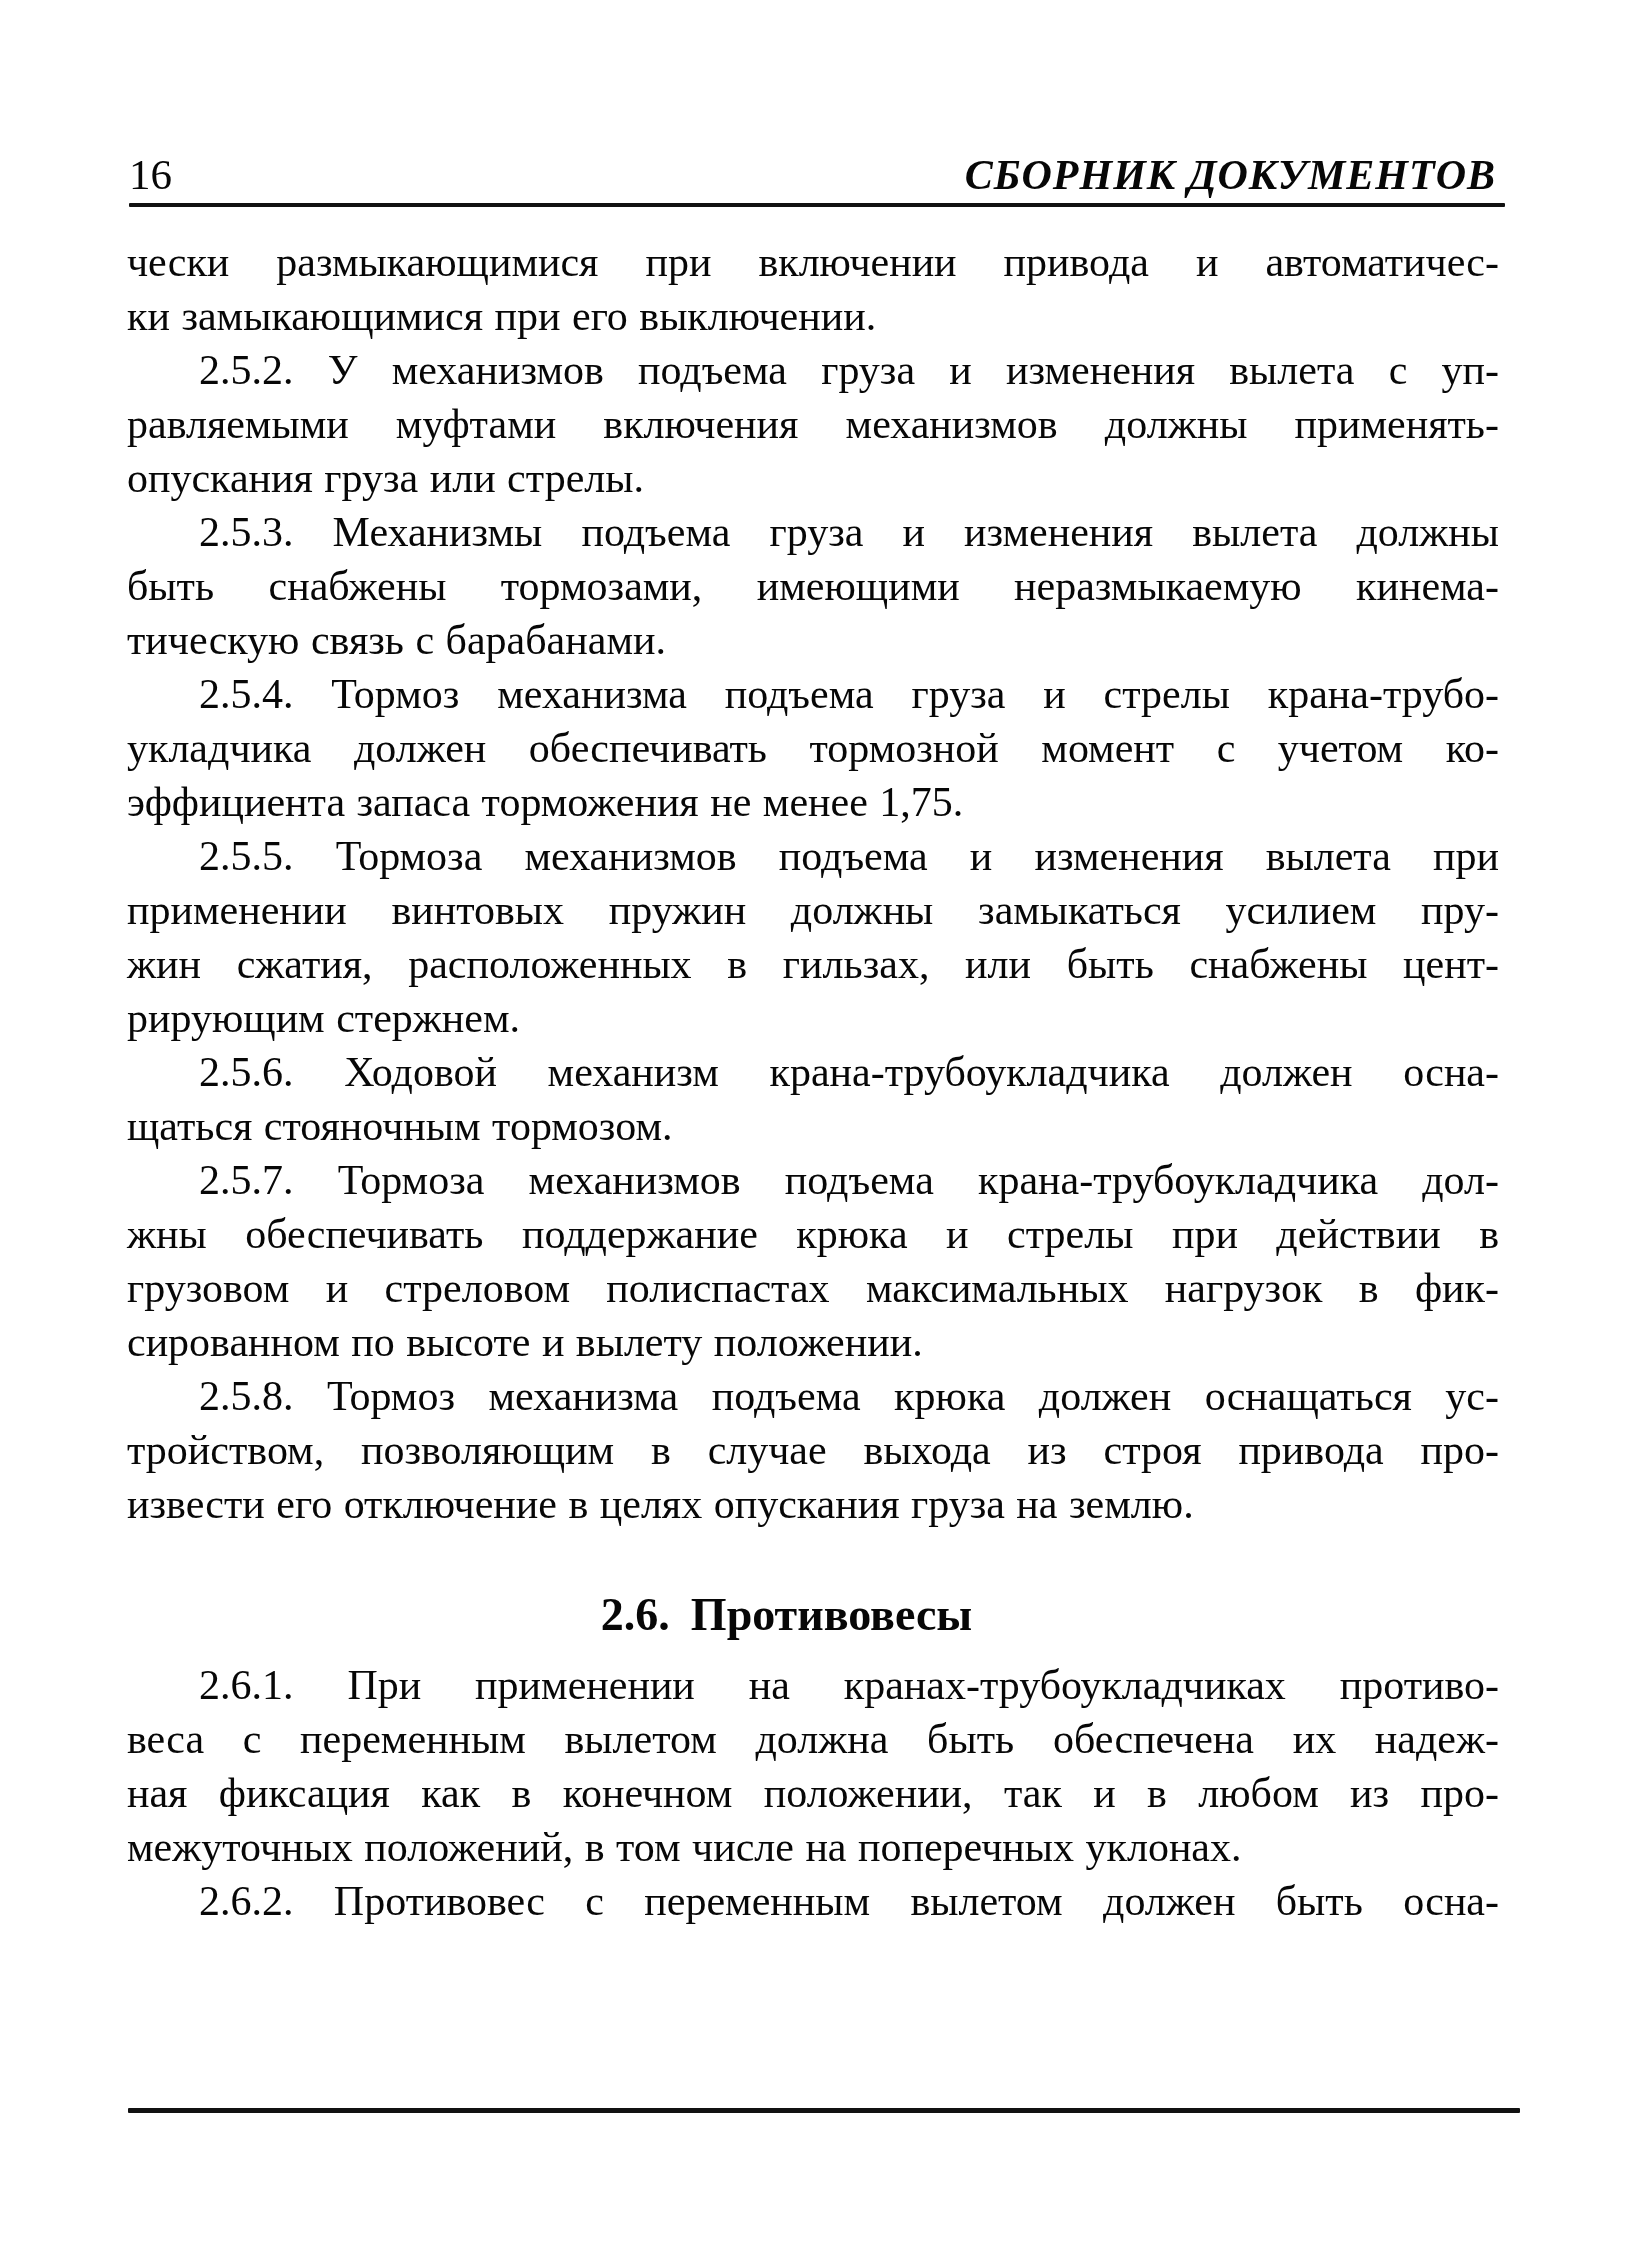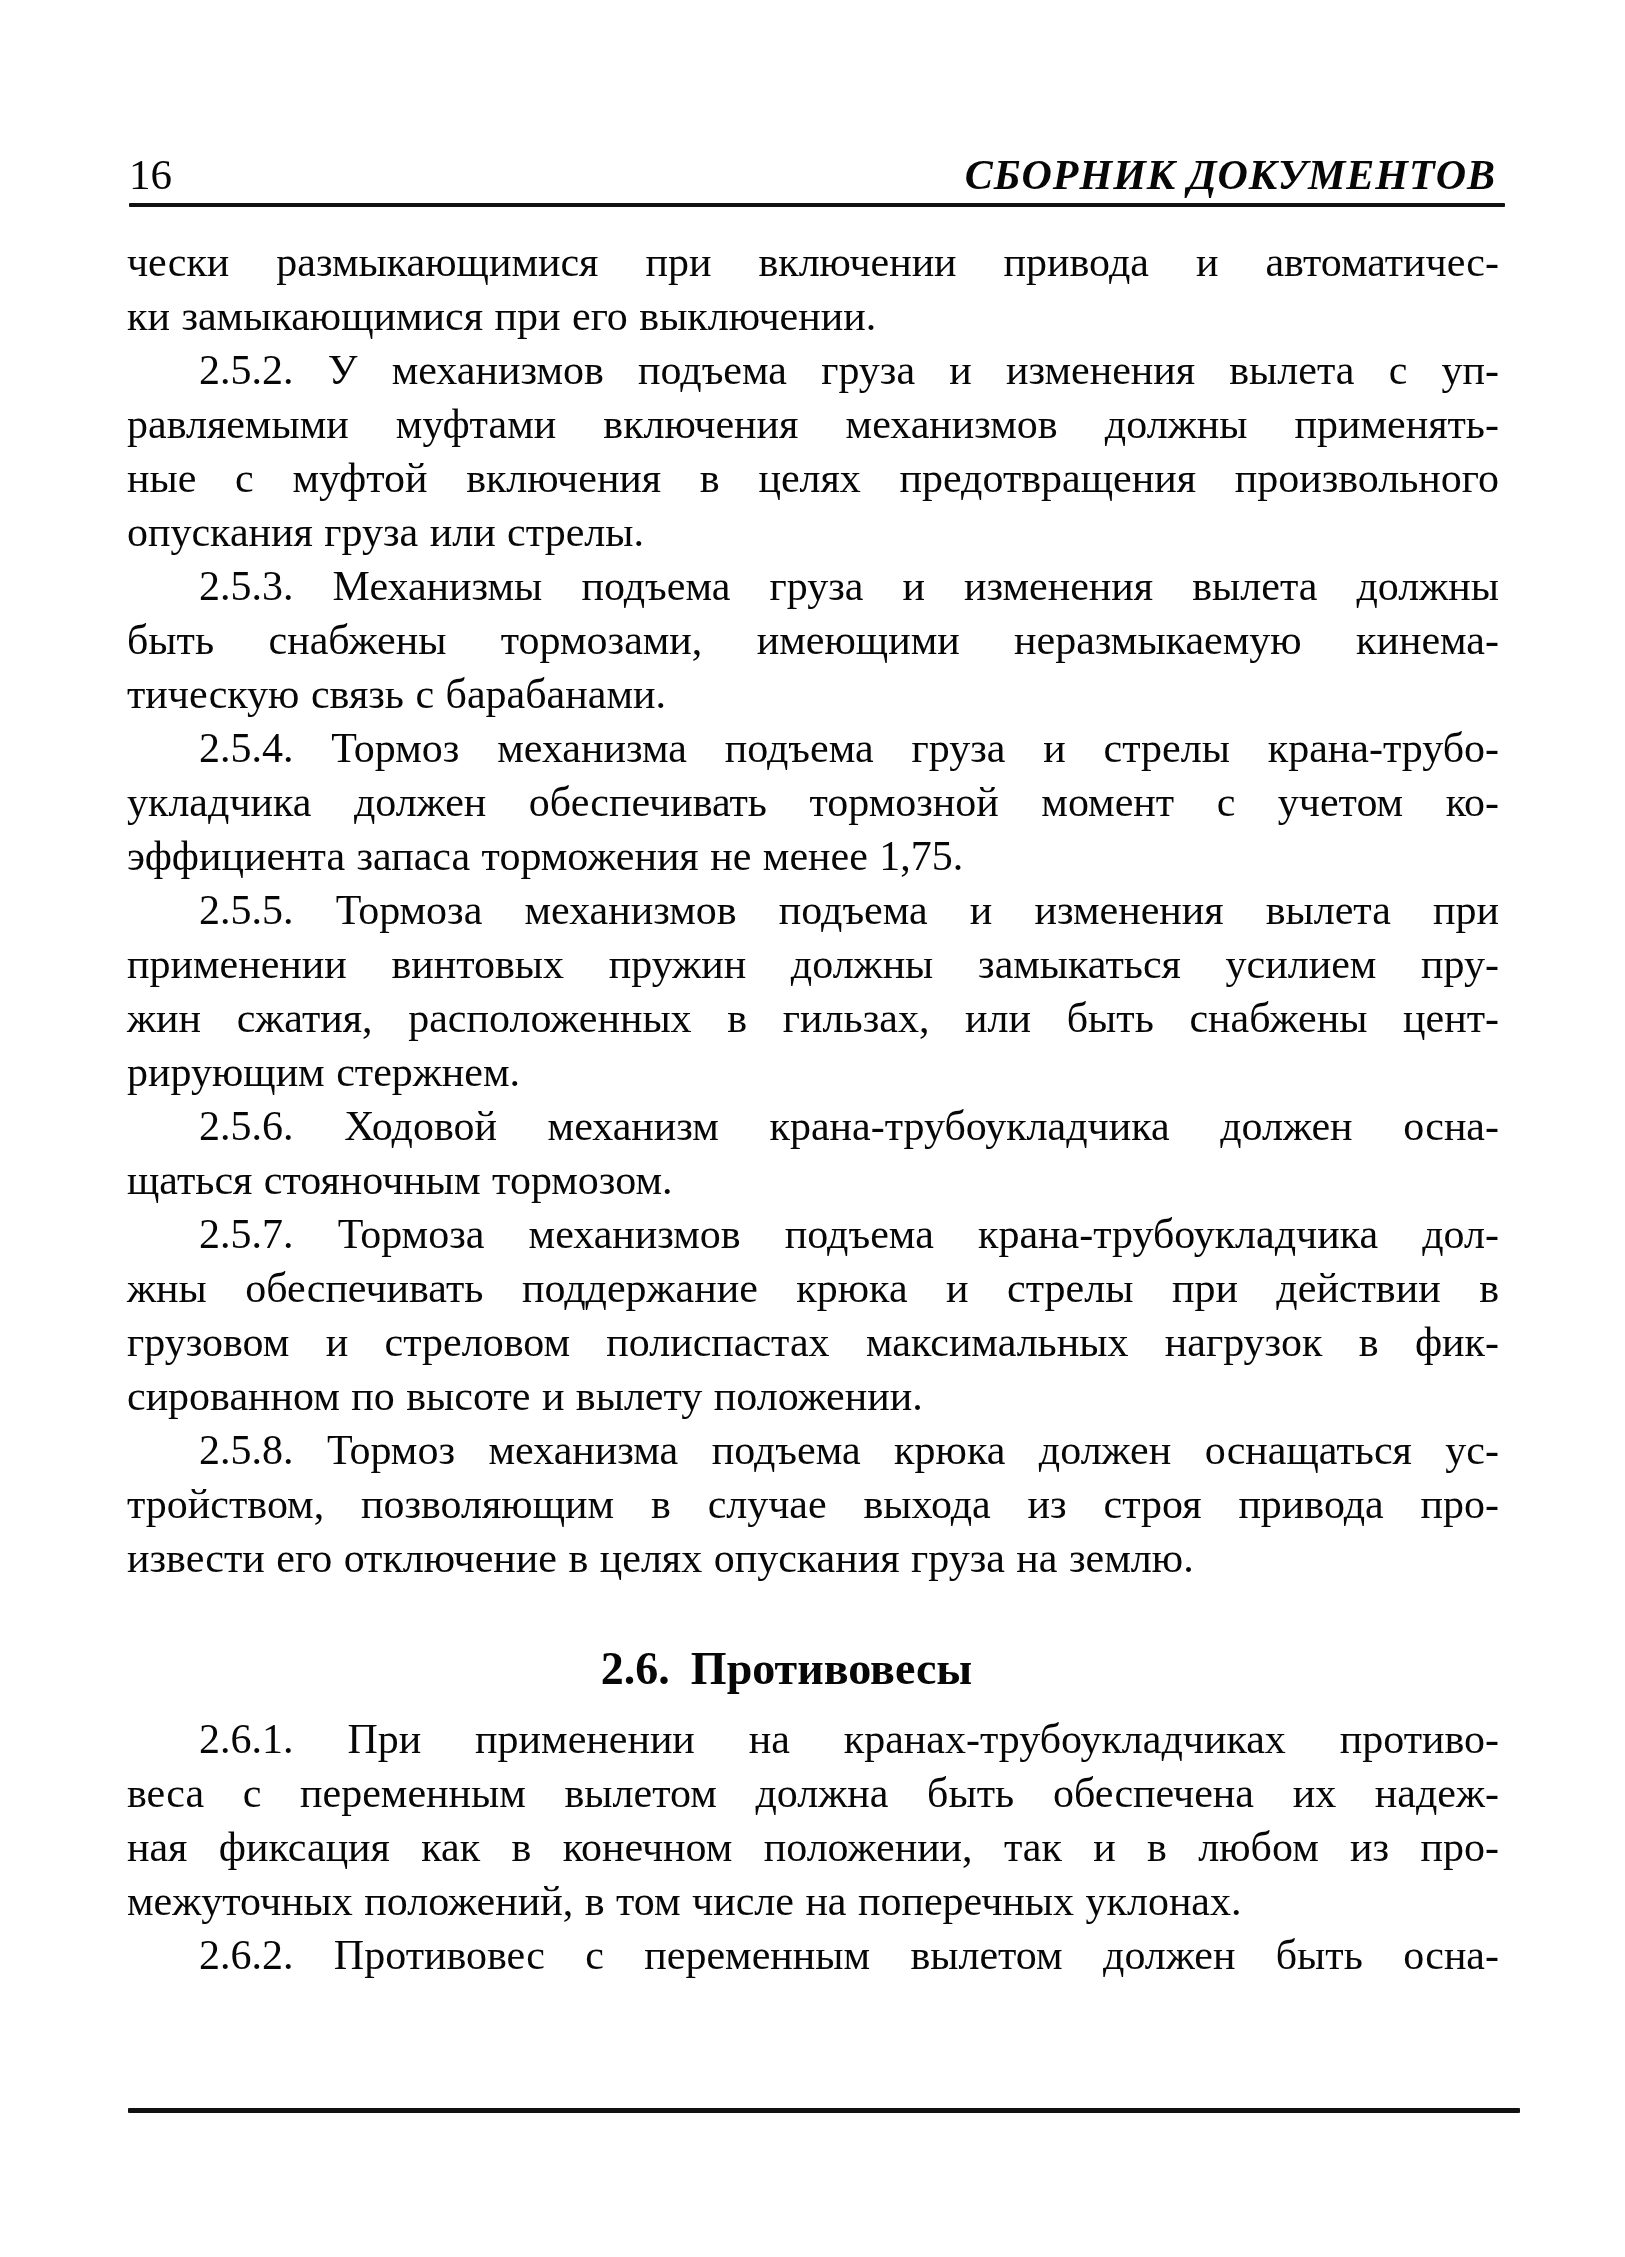--- a/index.html
+++ b/index.html
@@ -60,21 +60,20 @@
     <span class="header-title">СБОРНИК ДОКУМЕНТОВ</span>
   </div>
 
   <div class="header-rule"></div>
 
   <div class="body-text">
     <div class="line fill">чески размыкающимися при включении привода и автоматичес-</div>
     <div class="line end">ки замыкающимися при его выключении.</div>
     <div class="line fill indent">2.5.2. У механизмов подъема груза и изменения вылета с уп-</div>
     <div class="line fill">равляемыми муфтами включения механизмов должны применять-</div>
-    <div class="line fill">ные с муфтой включения в целях предотвращения произвольного</div>
     <div class="line end">опускания груза или стрелы.</div>
     <div class="line fill indent">2.5.3. Механизмы подъема груза и изменения вылета должны</div>
     <div class="line fill">быть снабжены тормозами, имеющими неразмыкаемую кинема-</div>
     <div class="line end">тическую связь с барабанами.</div>
     <div class="line fill indent">2.5.4. Тормоз механизма подъема груза и стрелы крана-трубо-</div>
     <div class="line fill">укладчика должен обеспечивать тормозной момент с учетом ко-</div>
     <div class="line end">эффициента запаса торможения не менее 1,75.</div>
     <div class="line fill indent">2.5.5. Тормоза механизмов подъема и изменения вылета при</div>
     <div class="line fill">применении винтовых пружин должны замыкаться усилием пру-</div>
     <div class="line fill">жин сжатия, расположенных в гильзах, или быть снабжены цент-</div>

